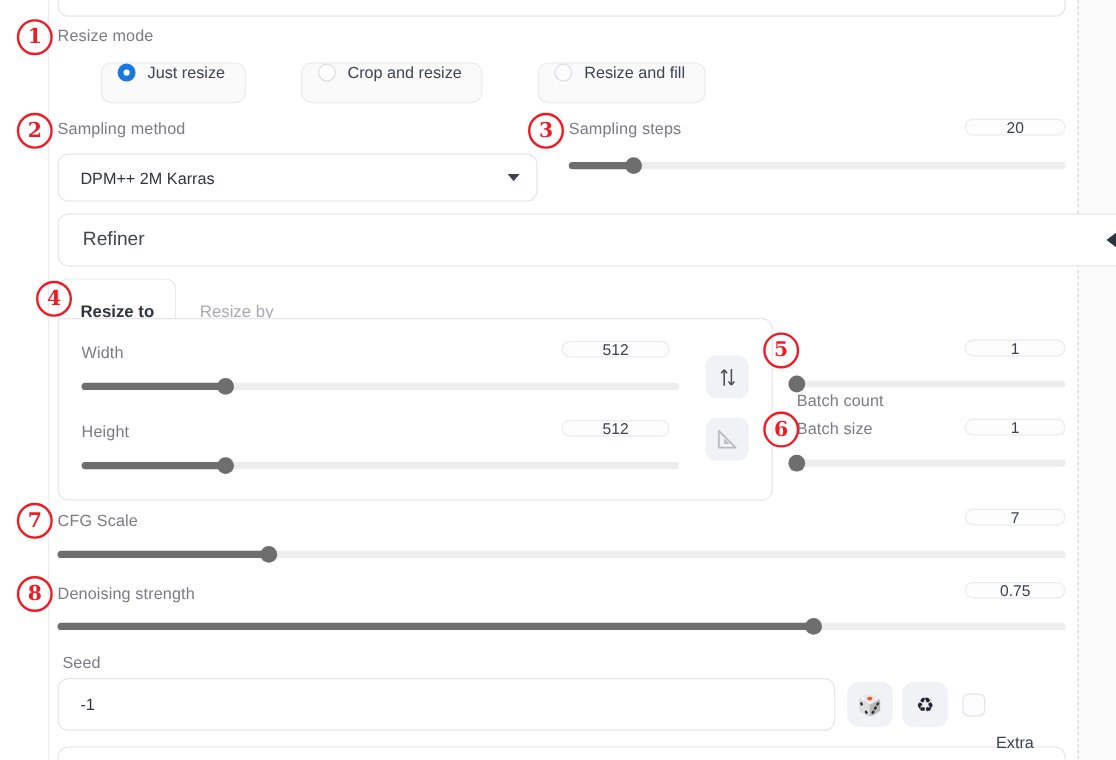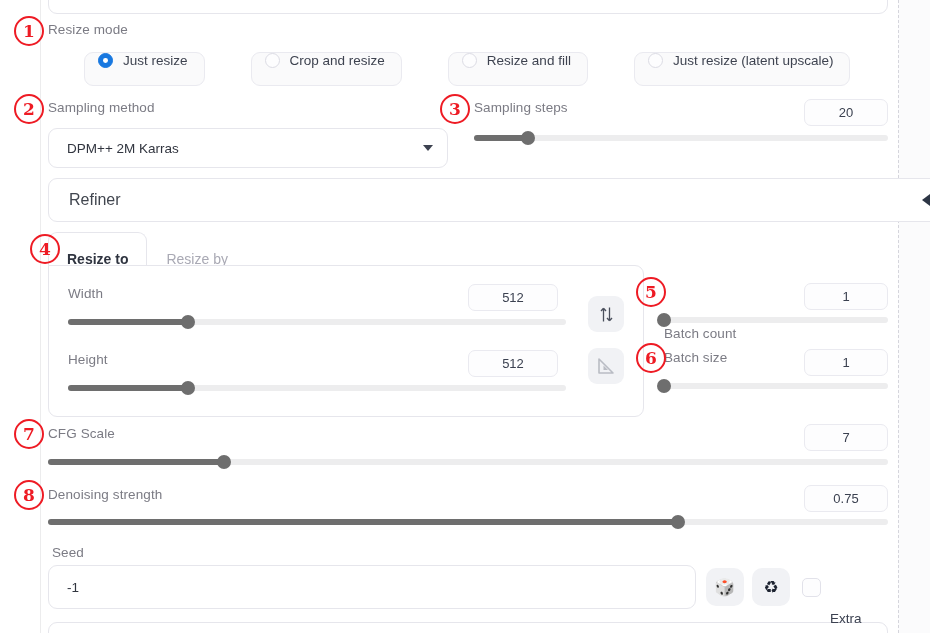--- a/index.html
+++ b/index.html
@@ -162,21 +162,21 @@
     top: 0;
     width: 14px; height: 14px;
     border-radius: 50%;
     background: #6e6e6e;
     transform: translateX(-7px);
   }
 
   
   .numbox {
     position: absolute;
-    height: 27px;
+    height: 14px;
     background: #fdfdfe;
     border: 1px solid #eaeaf0;
     border-radius: 7px;
     box-sizing: border-box;
     display: flex;
     align-items: center;
     justify-content: center;
     font-size: 13px;
     color: #3b4150;
   }
@@ -334,24 +334,20 @@
       <span class="txt">Just resize</span>
     </div>
     <div class="radio-pill">
       <span class="radio-dot"></span>
       <span class="txt">Crop and resize</span>
     </div>
     <div class="radio-pill">
       <span class="radio-dot"></span>
       <span class="txt">Resize and fill</span>
     </div>
-    <div class="radio-pill">
-      <span class="radio-dot"></span>
-      <span class="txt">Just resize (latent upscale)</span>
-    </div>
   </div>
 
   <div class="lbl" style="position:absolute;left:48px;top:100px;">Sampling method</div>
   <div class="dropdown">
     <span class="val">DPM++ 2M Karras</span>
     <span class="caret-down"></span>
   </div>
 
   <div class="lbl" style="position:absolute;left:474px;top:100px;">Sampling steps</div>
   <div class="numbox" style="left:804px;top:99px;width:84px;">20</div>

